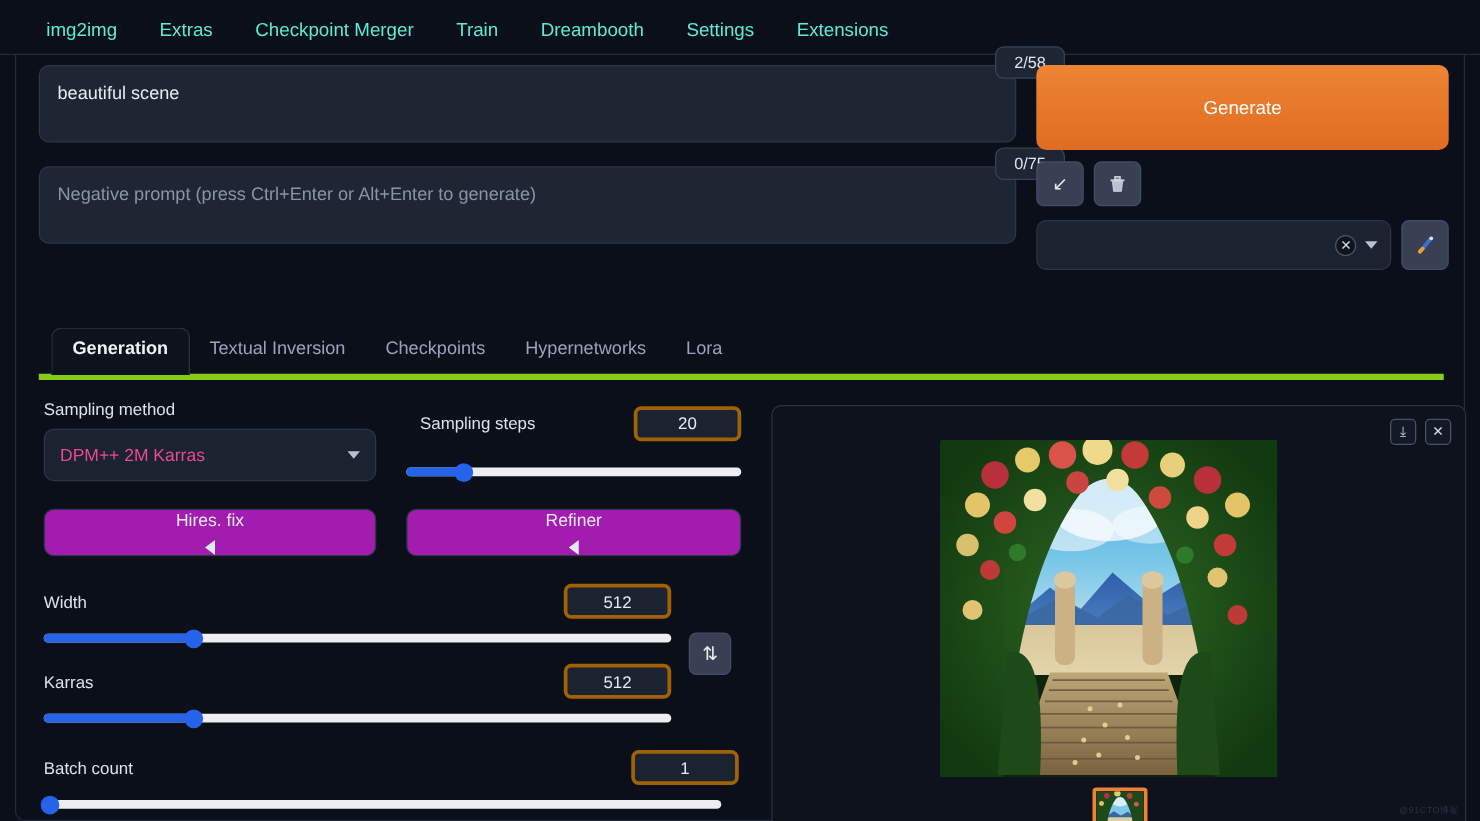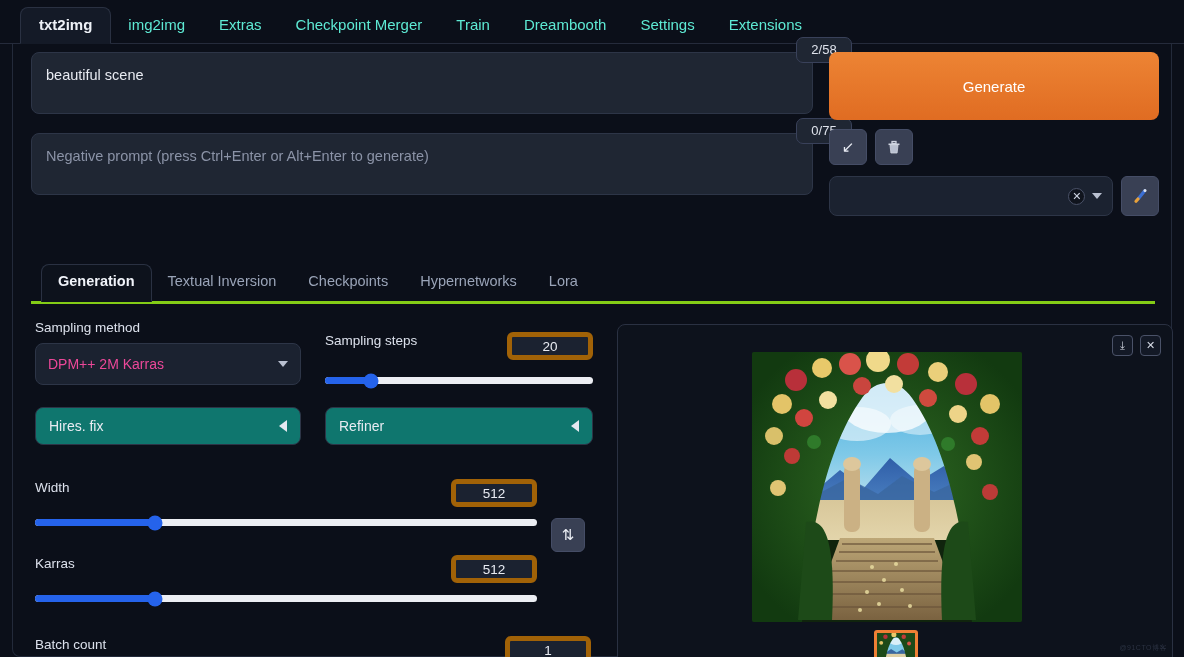--- a/index.html
+++ b/index.html
@@ -88,21 +88,21 @@
   }
   .brush-btn {
     width: 38px; height: 40px; background: #394054; border: 1px solid #454d66;
     border-radius: 6px; display: flex; align-items: center; justify-content: center;
     cursor: pointer;
   }
 
   
   .subtabs {
     position: absolute; left: 18px; top: 218px; width: 1124px; height: 42px;
-    display: flex; align-items: flex-end; border-bottom: 3px solid #84cc16;
+    display: flex; align-items: flex-end; border-bottom: 5px solid #84cc16;
     padding-left: 10px;
   }
   .subtabs .stab { font-size: 14.5px; color: #9aa4b8; padding: 8px 16px 12px; cursor: pointer; }
   .subtabs .stab.active {
     color: #f0f3f9; font-weight: bold; background: #0d121c;
     border: 1px solid #2a3142; border-bottom: 1px solid #0d121c;
     border-radius: 8px 8px 0 0; margin-bottom: -1px;
   }
 
   
@@ -113,37 +113,37 @@
   .col-b { width: 268px; }
 
   .select-box {
     width: 100%; height: 42px; background: #1b2230; border: 1px solid #2d3547;
     border-radius: 8px; display: flex; align-items: center; padding: 0 12px;
     justify-content: space-between; cursor: pointer;
   }
   .select-box .sv { font-size: 14px; color: #ec4899; }
 
   .numbox {
-    height: 28px; min-width: 86px; background: #1b2230; border: 5px solid #a16207;
+    height: 28px; min-width: 86px; background: #1b2230; border: 3px solid #a16207;
     border-radius: 6px; font-size: 13.5px; color: #e8ebf2;
-    display: flex; align-items: center; justify-content: center; margin-top: 12px;
+    display: flex; align-items: center; justify-content: center;
   }
   .slider-head { display: flex; align-items: center; justify-content: space-between; margin-bottom: 6px; }
 
   .track { position: relative; height: 7px; background: #eceef3; border-radius: 4px; }
   .track .fill { position: absolute; left: 0; top: 0; height: 7px; background: #2563eb; border-radius: 4px; }
   .track .thumb {
     position: absolute; top: 50%; width: 15px; height: 15px; border-radius: 50%;
     background: #2563eb; transform: translate(-50%, -50%); cursor: pointer;
   }
 
   .accordion {
-    height: 38px; background: #0f766e; border: 1px solid #2d3547; border-radius: 8px;
+    height: 38px; background: #a21caf; border: 1px solid #2d3547; border-radius: 8px;
     display: flex; align-items: center; justify-content: space-between;
-    padding: 0 13px; cursor: pointer;
+    padding: 0 25px; cursor: pointer; flex-direction: column;
   }
   .accordion .at { font-size: 14px; color: #e8ebf2; }
   .tri-left {
     width: 0; height: 0; border-top: 6px solid transparent;
     border-bottom: 6px solid transparent; border-right: 8px solid #e4e8f0;
   }
 
   .swapbtn {
     width: 34px; height: 34px; background: #394054; border: 1px solid #454d66;
     border-radius: 6px; display: flex; align-items: center; justify-content: center;
@@ -172,21 +172,20 @@
   }
   .watermark {
     position: absolute; right: 4px; bottom: 3px; font-size: 7px;
     color: #2b3242; letter-spacing: .5px;
   }
 </style>
 </head>
 <body>
 
 <div class="tabbar">
-  <div class="tab active">txt2img</div>
   <div class="tab">img2img</div>
   <div class="tab">Extras</div>
   <div class="tab">Checkpoint Merger</div>
   <div class="tab">Train</div>
   <div class="tab">Dreambooth</div>
   <div class="tab">Settings</div>
   <div class="tab">Extensions</div>
 </div>
 
 <div class="maincard">
@@ -247,21 +246,21 @@
       <div class="col-a">
         <span class="lbl">Sampling method</span>
         <div class="select-box">
           <span class="sv">DPM++ 2M Karras</span>
           <span class="caret-down"></span>
         </div>
       </div>
 
       <div class="col-b">
         <div class="slider-head">
-          <span class="lbl" style="margin:0;">Sampling steps</span>
+          <span class="lbl" style="margin:11px;">Sampling steps</span>
           <span class="numbox">20</span>
         </div>
         <div class="track" style="margin-top:17px;">
           <div class="fill" style="width:17%"></div>
           <div class="thumb" style="left:17%"></div>
         </div>
       </div>
     </div>
 
     <div class="two-col" style="margin-top:22px;">

